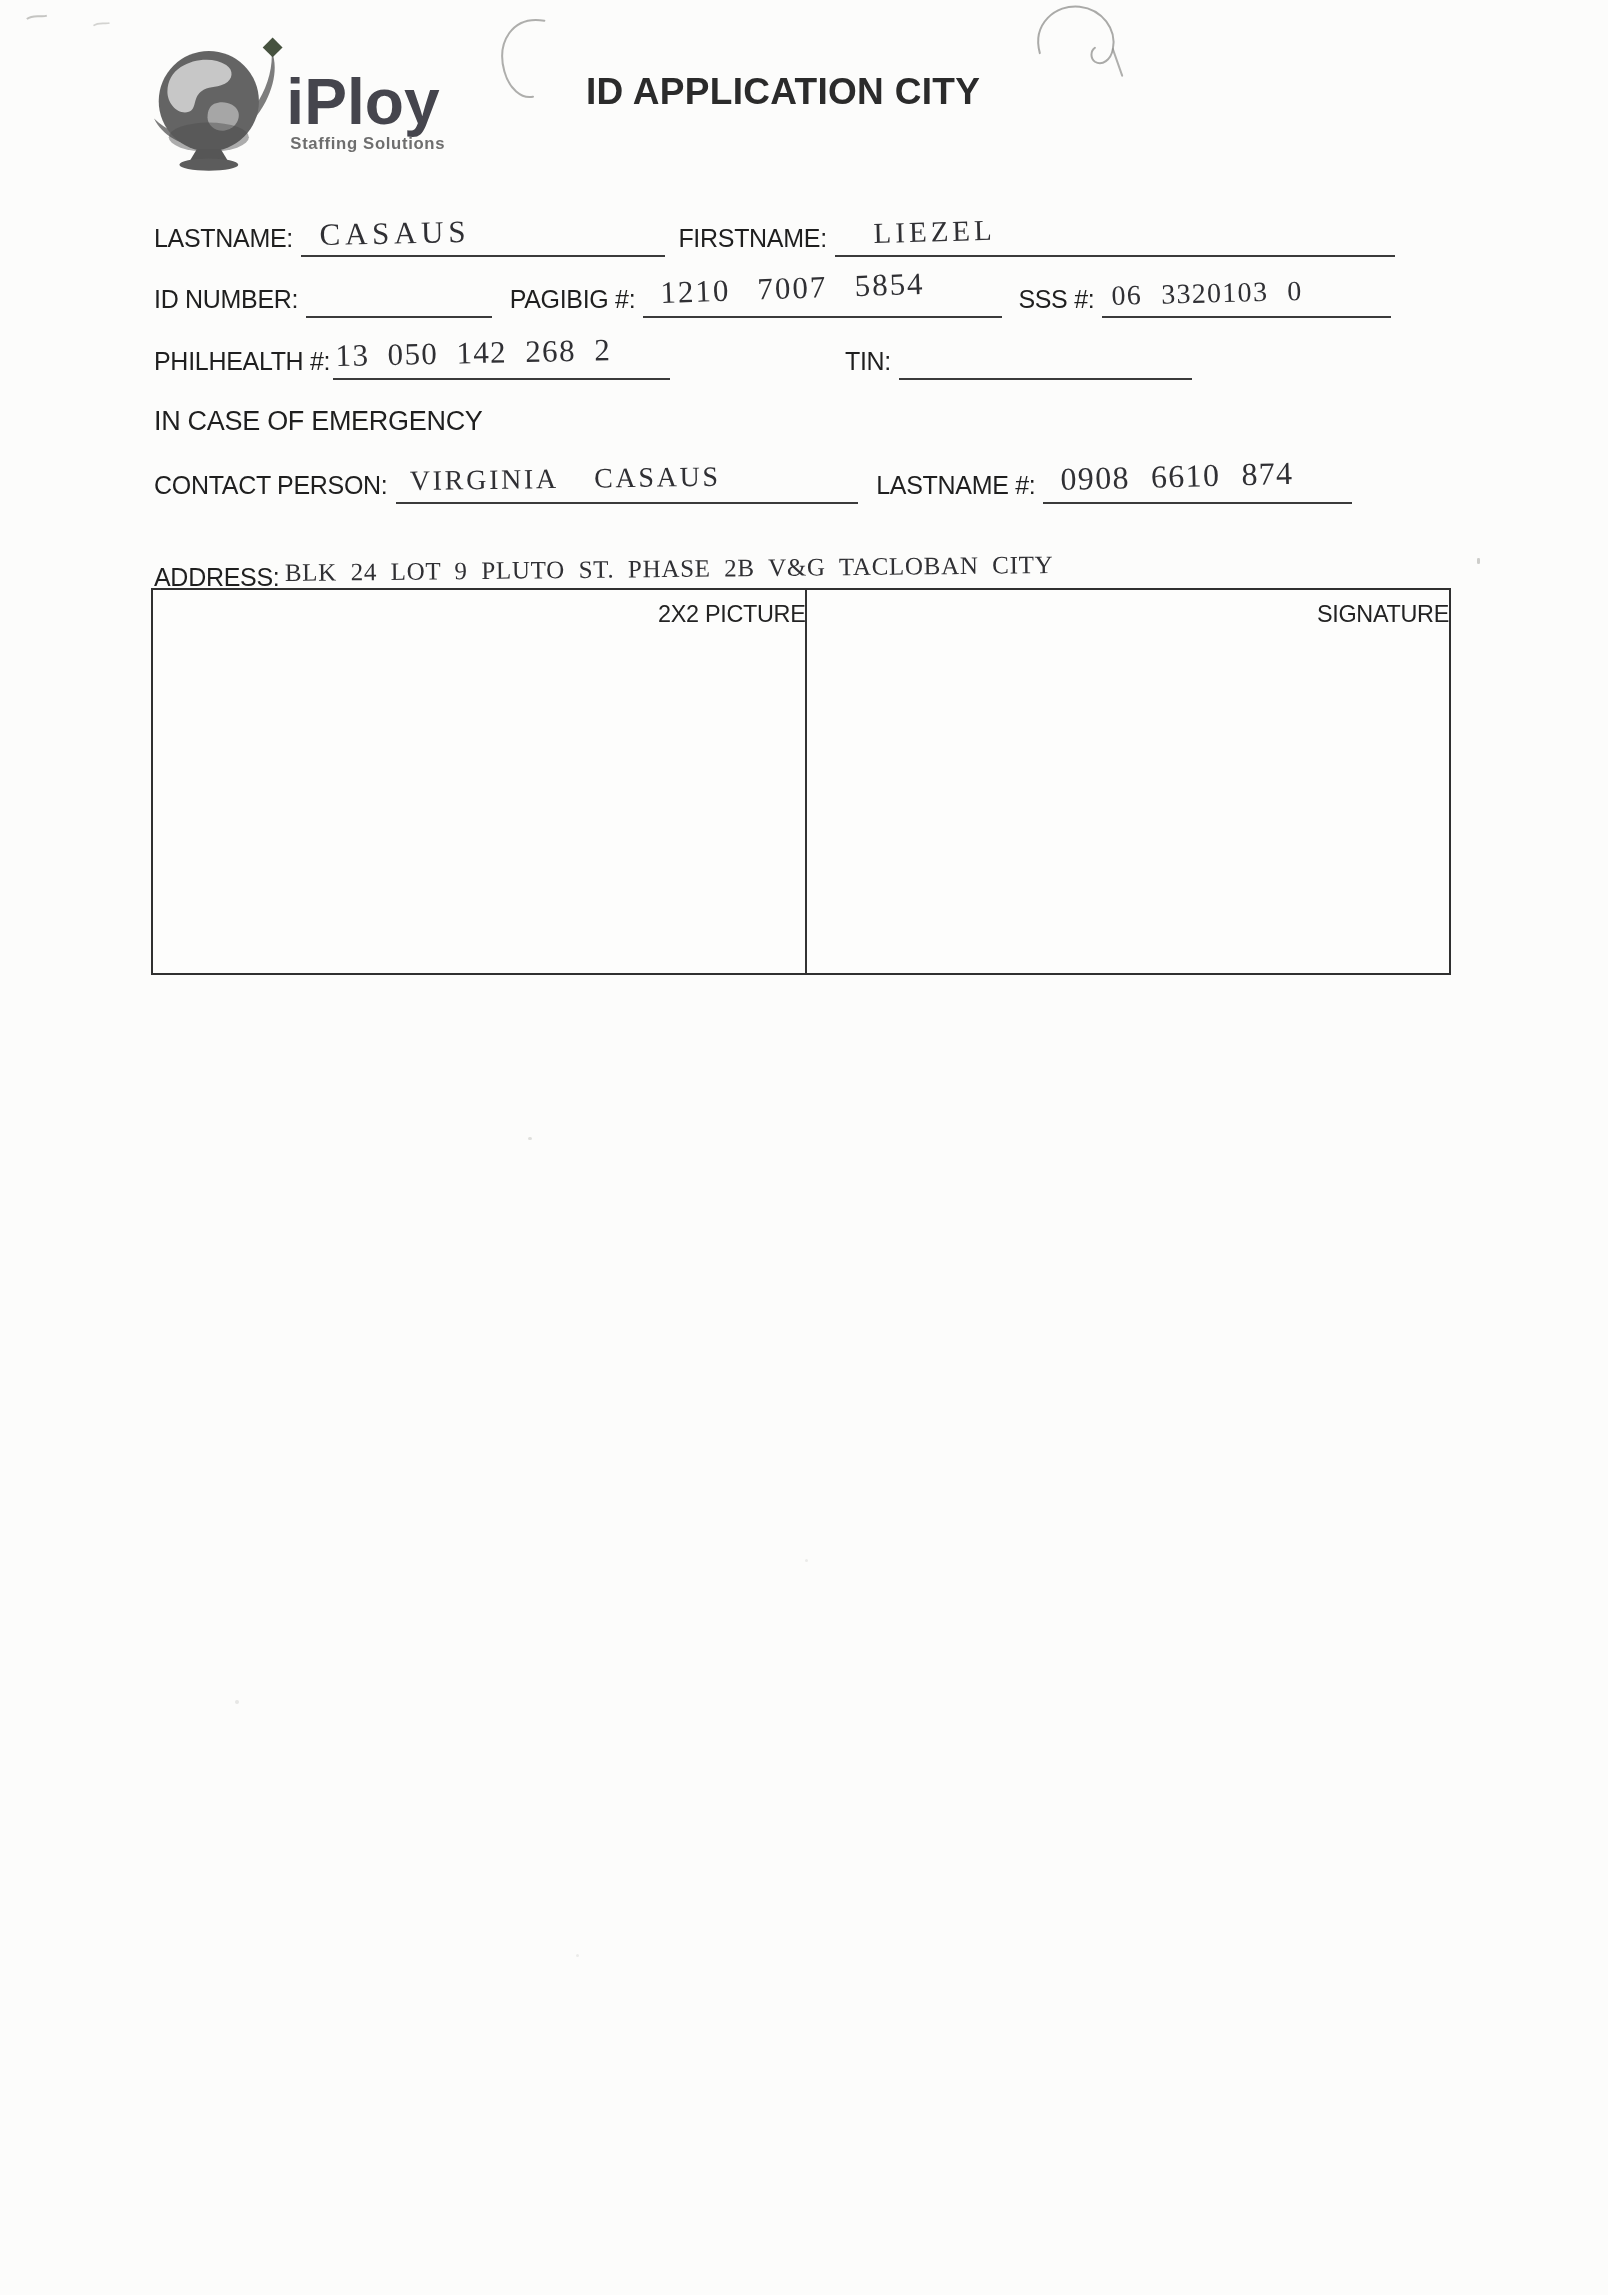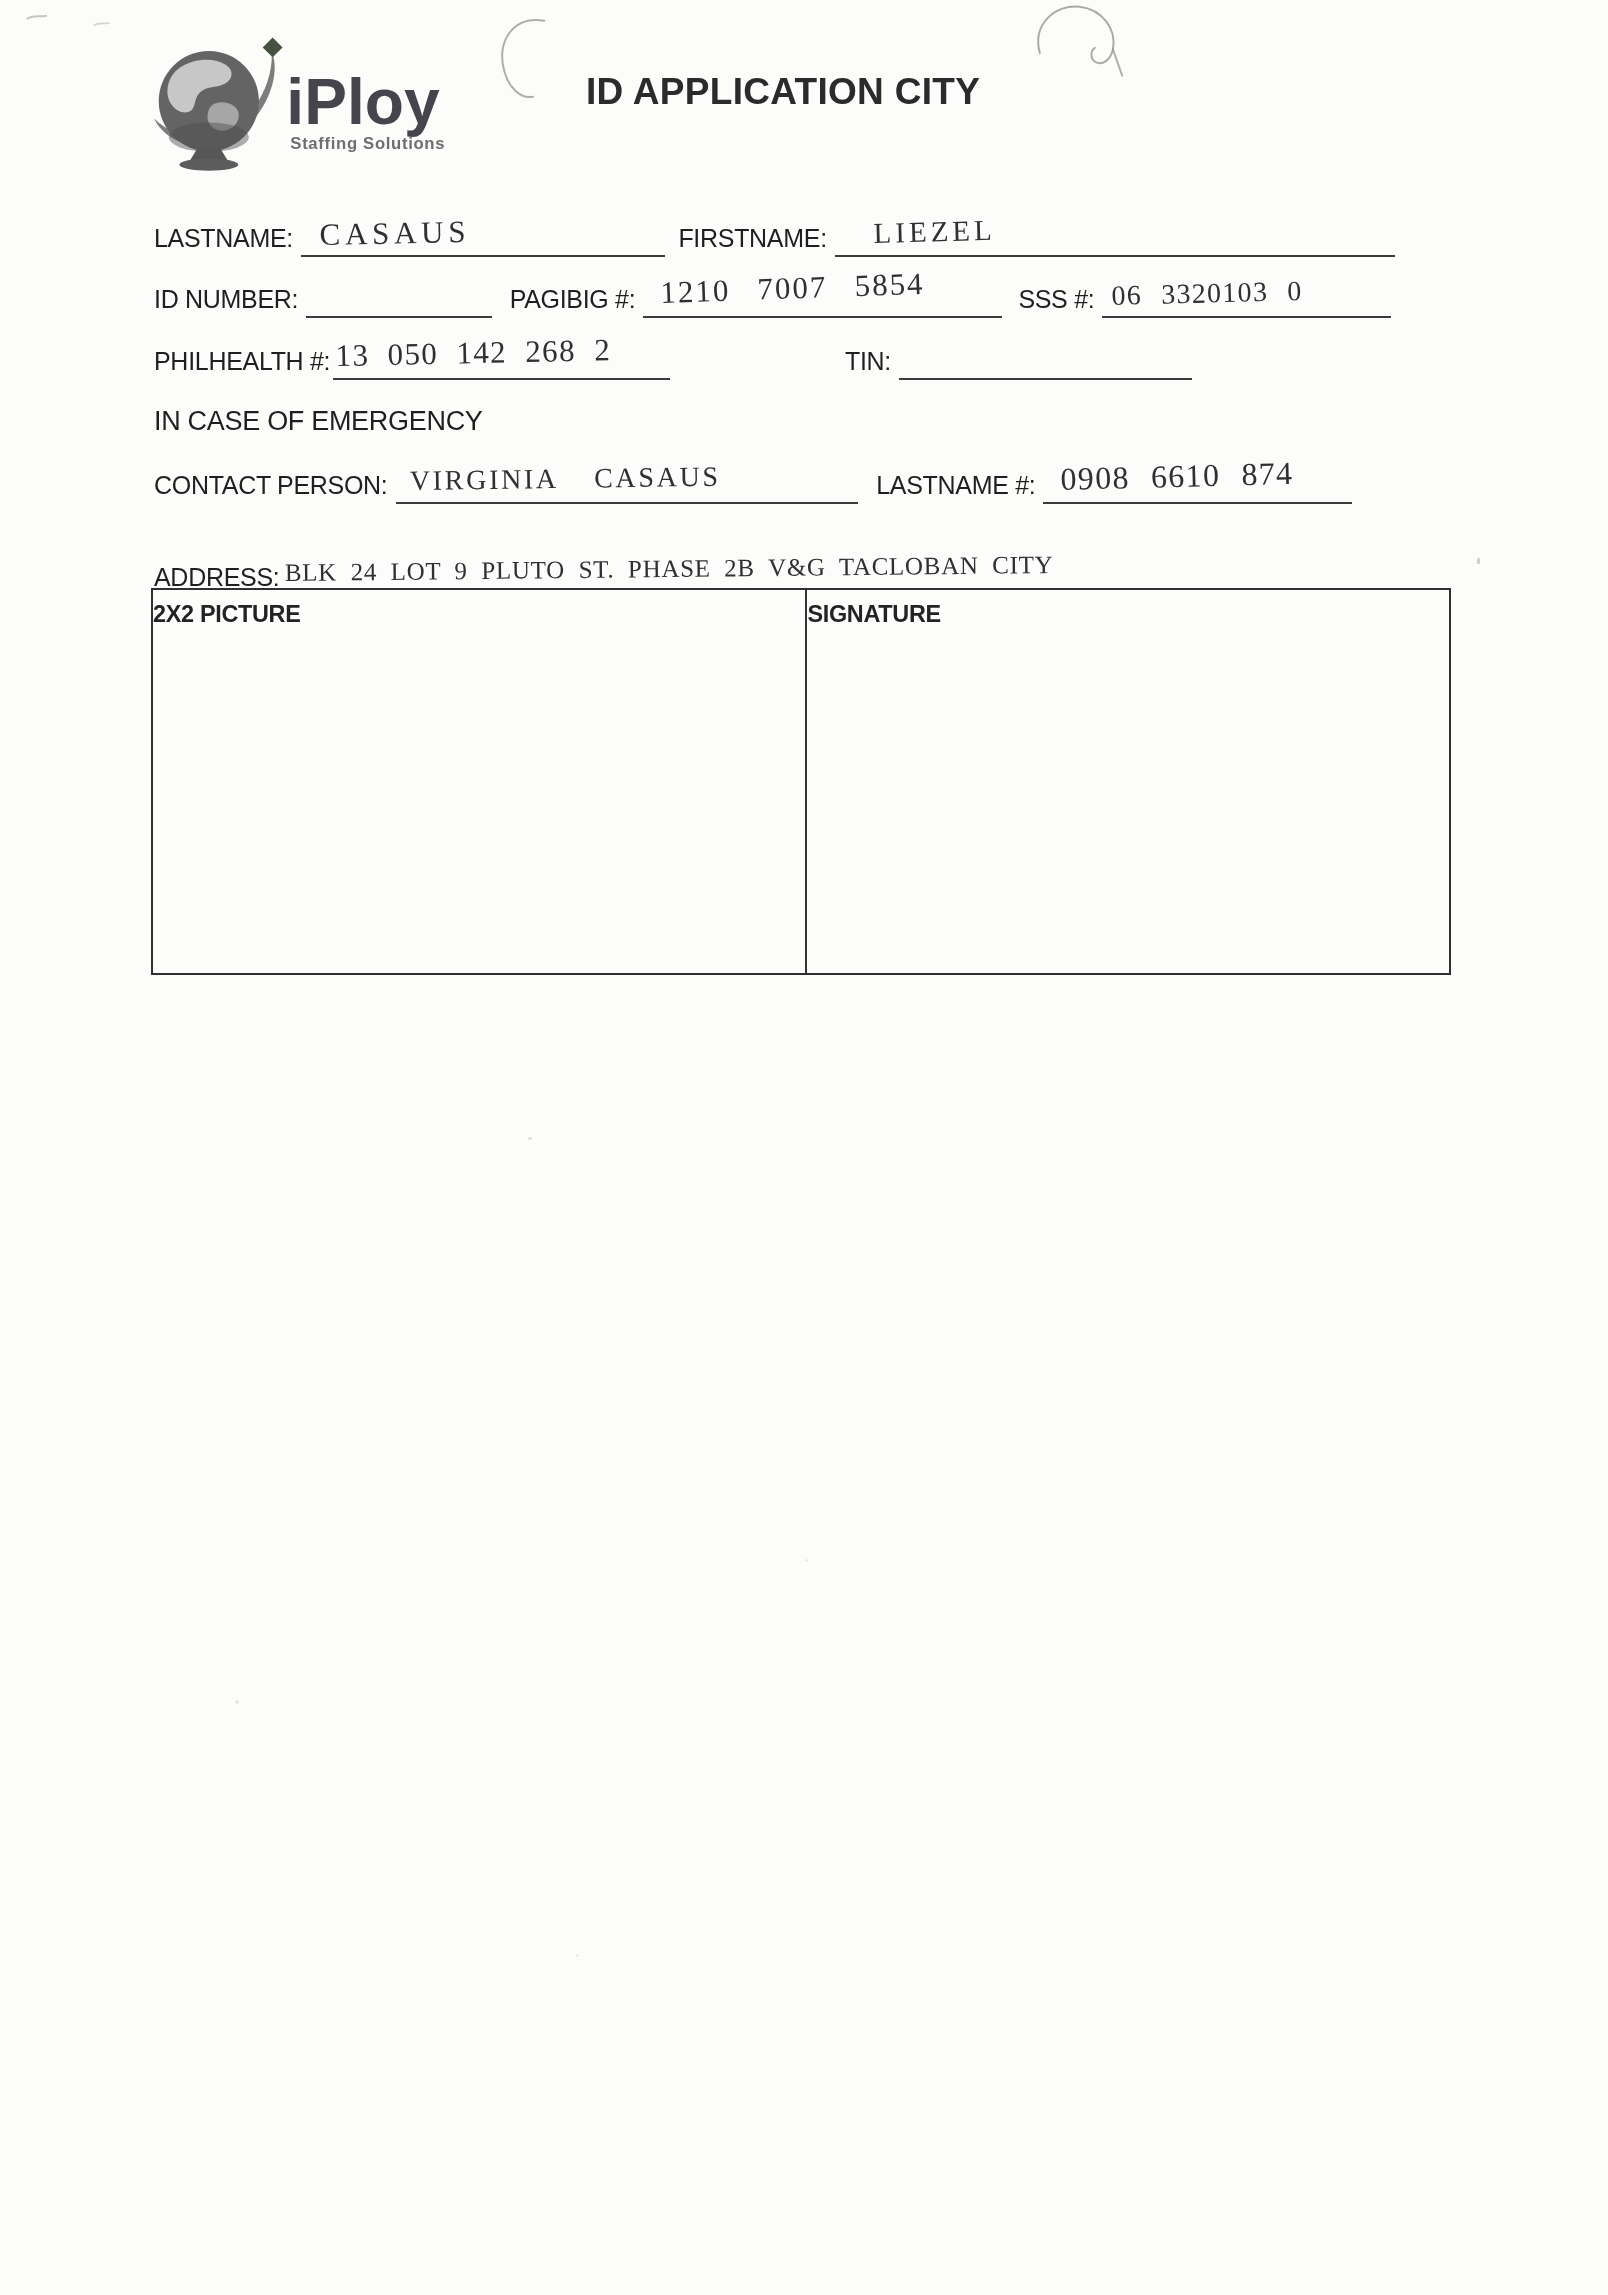--- a/index.html
+++ b/index.html
@@ -30,21 +30,21 @@
     letter-spacing:-0.3px;
   }
   .photo-table{
     position:absolute;left:151px;top:588px;width:1296px;height:383px;
     border:2.7px solid #303030;display:flex;background:#fdfdfc;
   }
   .photo-cell{height:100%;box-sizing:border-box;}
   .cell-picture{width:50.5%;border-right:2px solid #333333;}
   .cell-signature{width:49.5%;}
   .cell-header{
-    text-align:left;padding-top:10.7px;font-size:23.4px;font-weight:bold;
+    text-align:right;padding-top:10.7px;font-size:23.4px;font-weight:normal;
     color:#232323;letter-spacing:-0.3px;
   }
   .artifact{position:absolute;}
   .speck{position:absolute;background:#a8a8a4;border-radius:50%;}
 </style>
 </head>
 <body>
 
 <div class="page">
 

